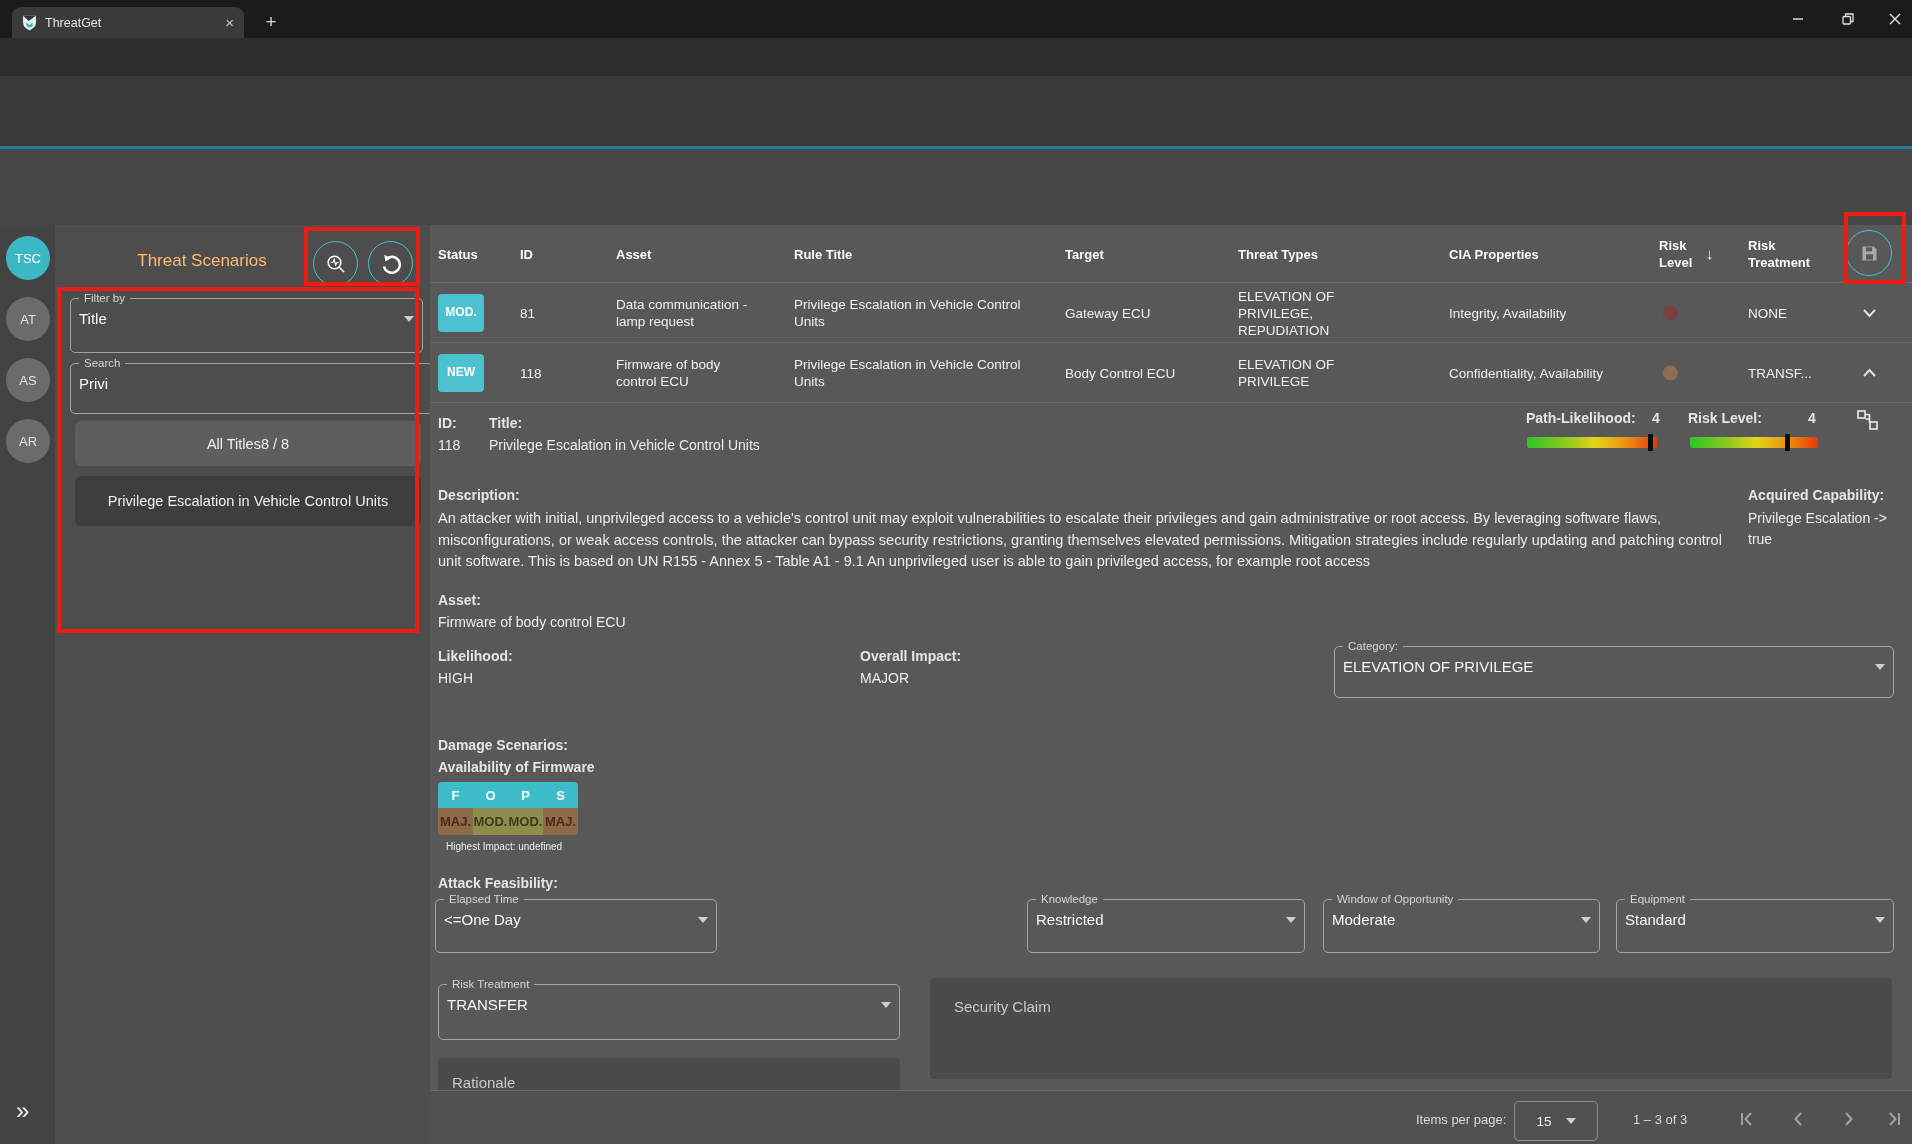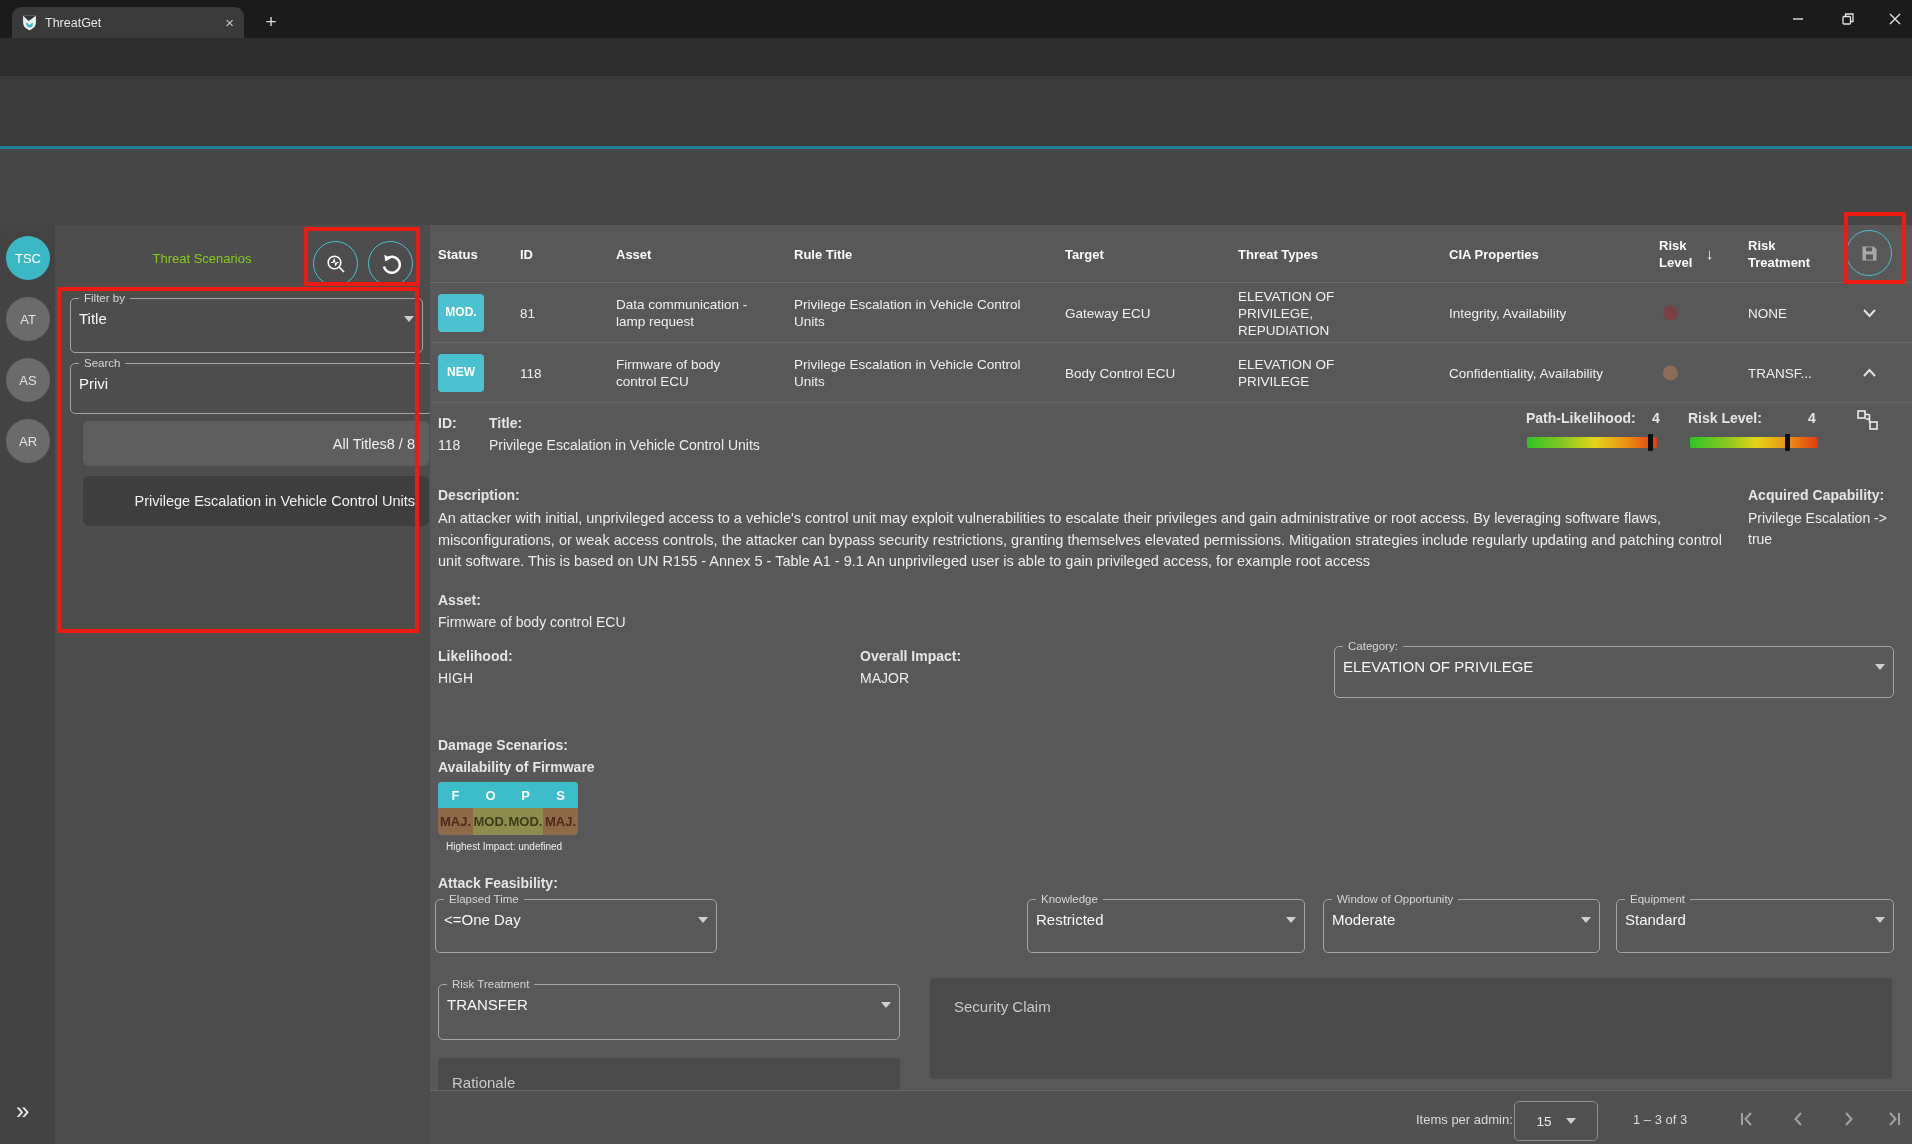--- a/index.html
+++ b/index.html
@@ -41,27 +41,27 @@
   .step:first-child{margin-left:0}
   .step.active{background:#2eb4c6;font-weight:bold;color:#06282f}
   .step.next{background:#a7e4ee}
   .nextbtn{position:absolute;left:1765px;top:170px;width:113px;height:33px;border-radius:5px;background:#3cb8c5;color:#112c31;font-size:14.5px;display:flex;align-items:center;justify-content:center;gap:18px}
 
   
   .rail{position:absolute;left:0;top:225px;width:55px;height:919px;background:#434343}
   .avatar{position:absolute;left:6px;width:44px;height:44px;border-radius:50%;background:#6b6b6b;color:#e3e3e3;font-size:13px;display:flex;align-items:center;justify-content:center}
   .avatar.active{background:#3cb8c5;color:#fff}
   .sidebar{position:absolute;left:55px;top:225px;width:375px;height:919px;background:#4d4d4d}
-  .sb-title{position:absolute;left:27px;top:26px;width:240px;text-align:center;font-size:13px;color:#84cc16}
+  .sb-title{position:absolute;left:27px;top:26px;width:240px;text-align:center;font-size:17px;color:#fdba74}
   .cirbtn{position:absolute;top:16px;width:45px;height:45px;border-radius:50%;border:1.5px solid #49c2ce;display:flex;align-items:center;justify-content:center}
   fieldset{border:1px solid #a3a3a3;border-radius:5px}
   legend{font-size:11.5px;color:#d6d6d6;padding:0 5px;margin-left:8px}
   .fval{display:flex;justify-content:space-between;align-items:center;padding:6px 8px 0 8px;font-size:15px;color:#f7f7f7}
   .caret{width:0;height:0;border-left:5px solid transparent;border-right:5px solid transparent;border-top:6px solid #cfcfcf}
-  .listrow{position:absolute;left:28px;width:346px;border-radius:6px;display:flex;align-items:center;justify-content:flex-end;padding:1px 14px;color:#f0f0f0;font-size:14.5px}
+  .listrow{position:absolute;left:20px;width:346px;border-radius:6px;display:flex;align-items:center;justify-content:center;padding:1px 14px;color:#f0f0f0;font-size:14.5px}
 
   
   .main{position:absolute;left:430px;top:225px;width:1482px;height:919px;background:#585858}
   .thead{position:absolute;left:0;top:0;width:1482px;height:58px;border-bottom:1px solid #6a6a6a}
   .th{position:absolute;font-size:13px;font-weight:bold;color:#fafafa;line-height:17px}
   .trow{position:absolute;left:0;width:1482px;height:60px;border-bottom:1px solid #666}
   .cell{position:absolute;top:50%;transform:translateY(-50%);font-size:13.5px;color:#f0f0f0;line-height:17px}
   .statusbadge{background:#4cc2d0;color:#fff;font-weight:bold;font-size:12px;border-radius:4px;width:46px;height:38px;display:flex;align-items:center;justify-content:center}
   .dot{width:15px;height:15px;border-radius:50%}
   .dlabel{position:absolute;font-size:14px;font-weight:bold;color:#e5e5e5}
@@ -490,21 +490,21 @@
     </fieldset>
 
     <div class="darkbox" style="left:500px;top:753px;width:962px;height:101px">
       <div style="padding:20px 0 0 24px;font-size:15px;color:#c9c9c9">Security Claim</div>
     </div>
     <div class="darkbox" style="left:8px;top:833px;width:462px;height:33px">
       <div style="padding:16px 0 0 14px;font-size:15px;color:#c9c9c9">Rationale</div>
     </div>
 
     <div class="paginator">
-      <div class="pgtxt" style="left:986px;top:21px">Items per admin:</div>
+      <div class="pgtxt" style="left:986px;top:21px">Items per page:</div>
       <div class="abs" style="left:1084px;top:10px;width:84px;height:40px;border:1px solid #8f8f8f;border-radius:5px;display:flex;align-items:center;justify-content:center;gap:14px">
         <span style="font-size:13.5px;color:#eee">15</span>
         <span class="caret"></span>
       </div>
       <div class="pgtxt" style="left:1203px;top:21px">1 – 3 of 3</div>
       <div class="abs ico" style="left:1305px;top:16px;width:24px;height:24px">
           <svg width="16" height="14" viewBox="0 0 16 14" fill="none" stroke="#a2a2a2" stroke-width="2">
             <path d="M3 1v12"></path>
             <polyline points="12,1 6.5,7 12,13"></polyline>
           </svg>

